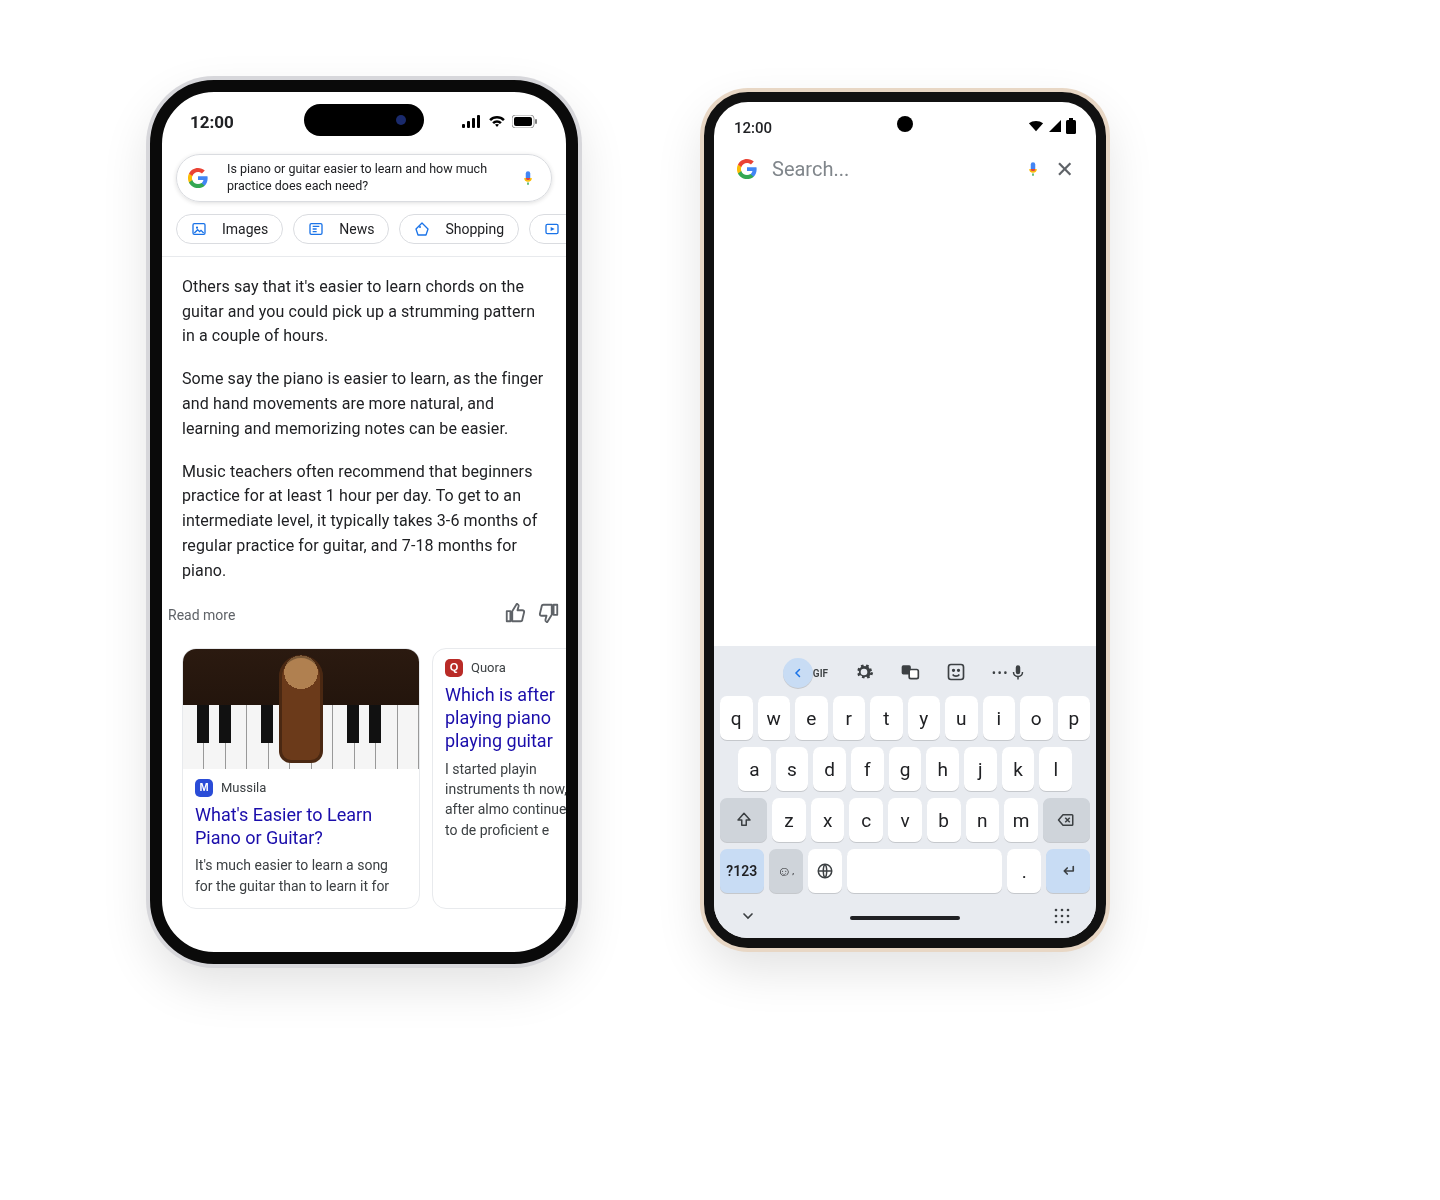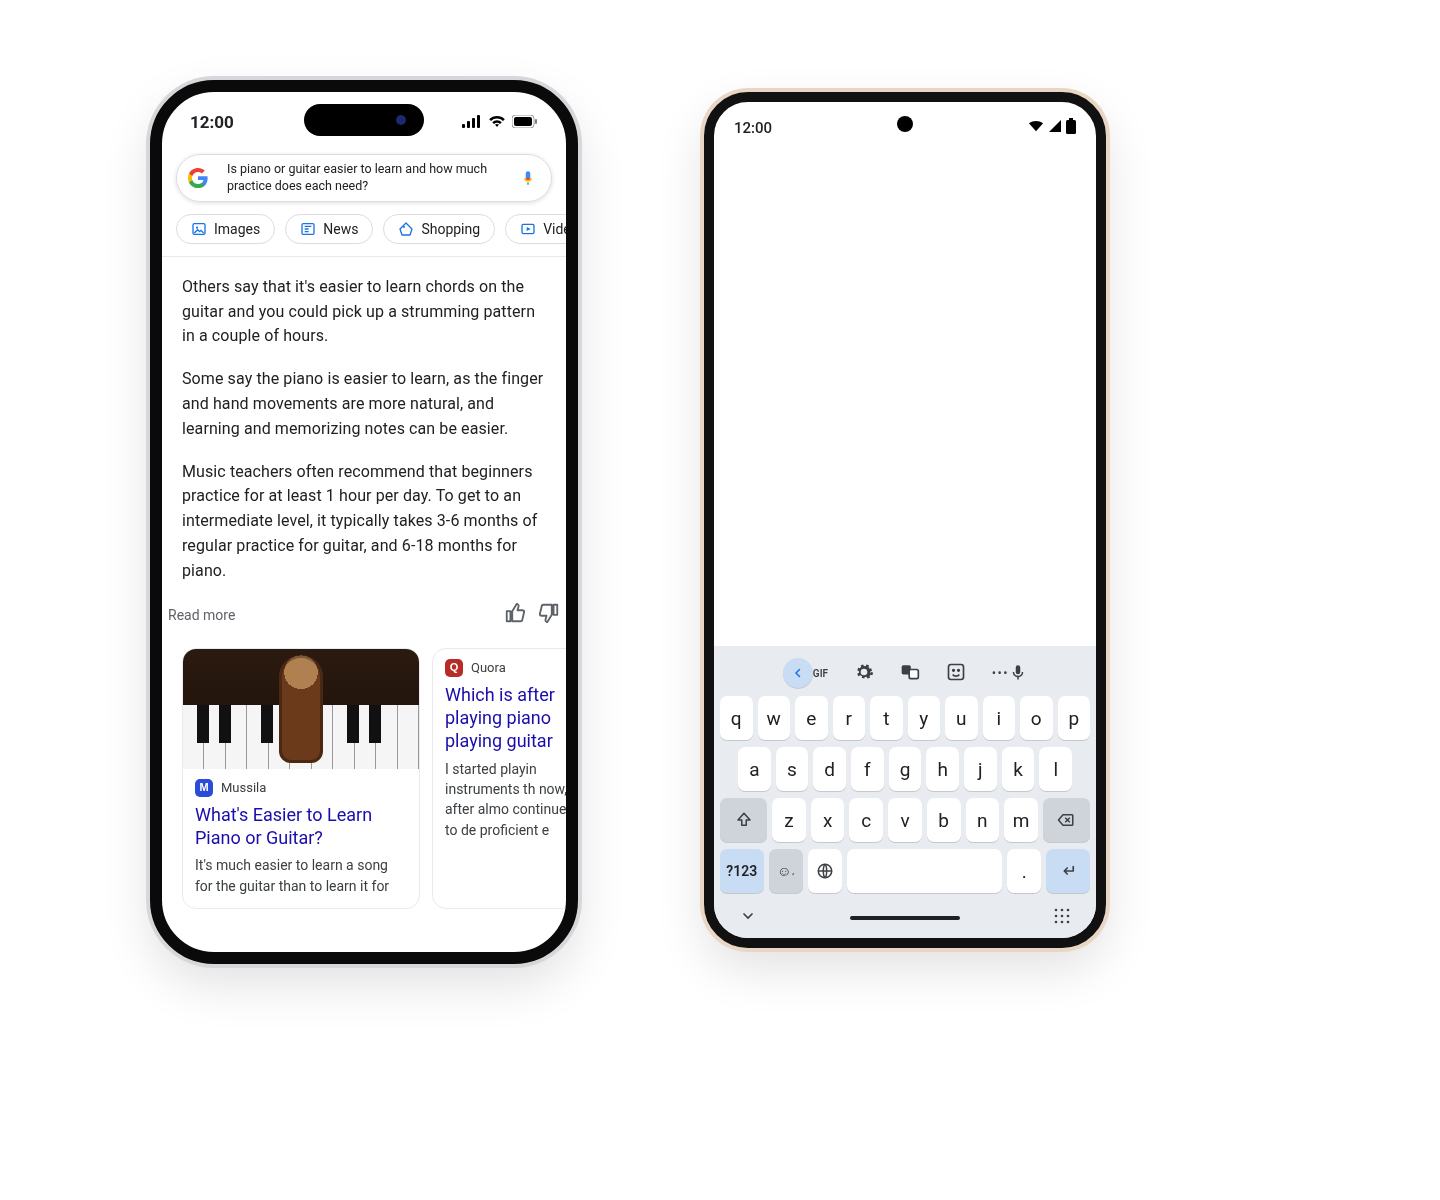--- a/index.html
+++ b/index.html
@@ -31,21 +31,21 @@
   .sbar-right{display:flex;gap:6px;align-items:center;}
 
   .search-pill{
     margin:18px 14px 10px;display:flex;align-items:center;gap:10px;
     border:1px solid var(--pill-border);border-radius:28px;padding:6px 14px 6px 10px;
     box-shadow:0 1px 4px rgba(32,33,36,.15);
   }
   .g-logo{width:22px;height:22px;flex:0 0 22px;}
   .search-text{flex:1;font-size:12.5px;line-height:1.35;color:var(--ink);margin-left:8px;}
   .chips{display:flex;gap:10px;padding:2px 14px 12px;overflow:hidden;border-bottom:1px solid var(--hair);}
-  .chip{display:flex;align-items:center;gap:7px;border:1px solid var(--pill-border);border-radius:20px;padding:6px 14px;font-size:14px;white-space:nowrap;}
+  .chip{display:flex;align-items:center;gap:15px;border:1px solid var(--pill-border);border-radius:20px;padding:6px 14px;font-size:14px;white-space:nowrap;}
   .chip svg{width:16px;height:16px;}
 
   .content{padding:18px 20px 0;font-size:16px;line-height:1.55;letter-spacing:.1px;}
   .content p{margin:0 0 18px;}
   .feedback{display:flex;align-items:center;justify-content:space-between;padding:0 6px 6px;}
   .readmore{color:var(--sub);font-size:14px;}
   .thumbs{display:flex;gap:12px;color:#5f6368;}
   .thumbs svg{width:22px;height:22px;stroke:#5f6368;fill:none;stroke-width:2;}
 
   .cards{display:flex;gap:12px;padding:14px 0 0 20px;overflow:hidden;}
@@ -169,21 +169,21 @@
             <rect x="3" y="5" width="18" height="14" rx="2" fill="none" stroke="#1a73e8" stroke-width="2"></rect>
             <path d="M10 9l6 3-6 3z" fill="#1a73e8"></path>
           </svg>
         <span>Vide</span>
       </div>
     </div>
 
     <div class="content">
       <p>Others say that it's easier to learn chords on the guitar and you could pick up a strumming pattern in a couple of hours.</p>
       <p>Some say the piano is easier to learn, as the finger and hand movements are more natural, and learning and memorizing notes can be easier.</p>
-      <p>Music teachers often recommend that beginners practice for at least 1 hour per day. To get to an intermediate level, it typically takes 3-6 months of regular practice for guitar, and 6-18 months for piano.</p>
+      <p>Music teachers often recommend that beginners practice for at least 1 hour per day. To get to an intermediate level, it typically takes 3-6 months of regular practice for guitar, and 7-18 months for piano.</p>
     </div>
 
     <div class="feedback">
       <span class="readmore">Read more</span>
       <div class="thumbs">
         <span><svg viewBox="0 0 24 24">
               <path d="M7 10v11H3V10h4zm2 11V10l5-8 .9.4c.8.4 1.2 1.3 1 2.2L14.7 9H20a2 2 0 0 1 2 2l-2 8a2 2 0 0 1-2 2H9z" stroke-linejoin="round"></path>
             </svg></span>
         <span><svg viewBox="0 0 24 24">
               <path d="M17 14V3h4v11h-4zm-2-11v11l-5 8-.9-.4c-.8-.4-1.2-1.3-1-2.2L9.3 15H4a2 2 0 0 1-2-2l2-8a2 2 0 0 1 2-2h9z" stroke-linejoin="round"></path>
@@ -247,20 +247,36 @@
         <span><svg width="14" height="14" viewBox="0 0 14 14">
               <path d="M1 13 13 1v12z" fill="#000"></path>
             </svg></span>
         <span><svg width="10" height="16" viewBox="0 0 10 16">
               <rect x="3" y="0" width="4" height="2" fill="#000"></rect>
               <rect x="0" y="2" width="10" height="14" rx="1.5" fill="#000"></rect>
             </svg></span>
       </div>
     </div>
 
+    <div class="p-search">
+      <svg class="g-logo" style="width:26px;height:26px" viewBox="0 0 48 48">
+          <path fill="#4285F4" d="M45 24.5c0-1.6-.1-3.1-.4-4.5H24v8.5h11.8c-.5 2.8-2.1 5.1-4.4 6.7v5.6h7.1C42.7 36.9 45 31.2 45 24.5z"></path>
+          <path fill="#34A853" d="M24 46c6 0 11-2 14.6-5.3l-7.1-5.6c-2 1.3-4.5 2.1-7.5 2.1-5.8 0-10.6-3.9-12.4-9.1H4.3v5.7C7.9 41 15.3 46 24 46z"></path>
+          <path fill="#FBBC05" d="M11.6 28.1c-.5-1.3-.7-2.7-.7-4.1s.3-2.8.7-4.1v-5.7H4.3C2.8 17.3 2 20.6 2 24s.8 6.7 2.3 9.8l7.3-5.7z"></path>
+          <path fill="#EA4335" d="M24 10.8c3.3 0 6.2 1.1 8.5 3.3l6.3-6.3C34.9 4.1 30 2 24 2 15.3 2 7.9 7 4.3 14.2l7.3 5.7C13.4 14.7 18.2 10.8 24 10.8z"></path>
+        </svg>
+      <span class="p-placeholder">Search...</span>
+      <svg class="mic-colored" viewBox="0 0 24 24">
+          <path fill="#4285F4" d="M12 15a3 3 0 0 0 3-3V6a3 3 0 1 0-6 0v6a3 3 0 0 0 3 3z"></path>
+          <path fill="#34A853" d="M11 17.9V21h2v-3.1a6 6 0 0 1-2 0z"></path>
+          <path fill="#FBBC05" d="M7 12a5 5 0 0 0 10 0h-2a3 3 0 0 1-6 0z"></path>
+          <path fill="#EA4335" d="M12 15a3 3 0 0 0 3-3h-6a3 3 0 0 0 3 3z"></path>
+        </svg>
+      <span class="p-close">✕</span>
+    </div>
 
     <div class="kbd">
       <div class="toolbar">
         <span class="kkey blue" style="flex:0 0 30px;height:30px;border-radius:15px">
             <svg width="12" height="12" viewBox="0 0 24 24">
               <path d="M15 5l-7 7 7 7" fill="none" stroke="#1a73e8" stroke-width="3" stroke-linecap="round"></path>
             </svg>
           </span>
         <div class="grp">
           <span>GIF</span>

